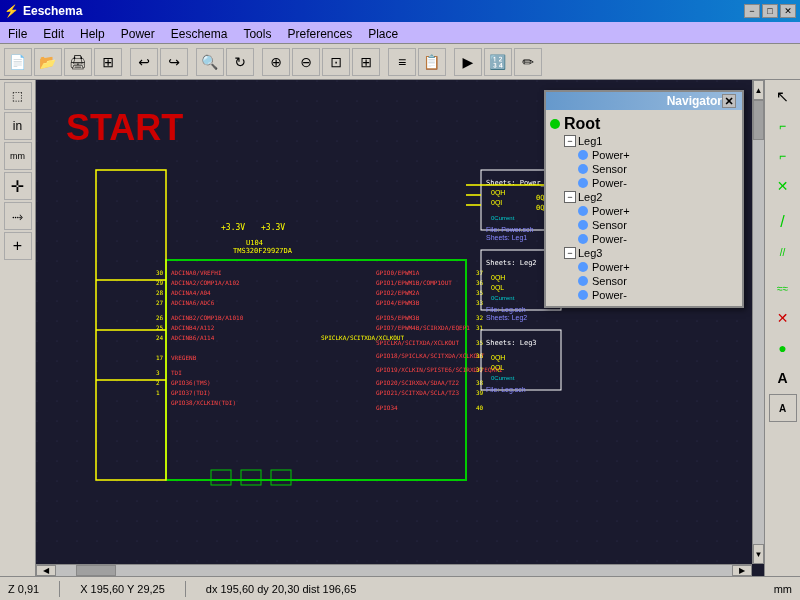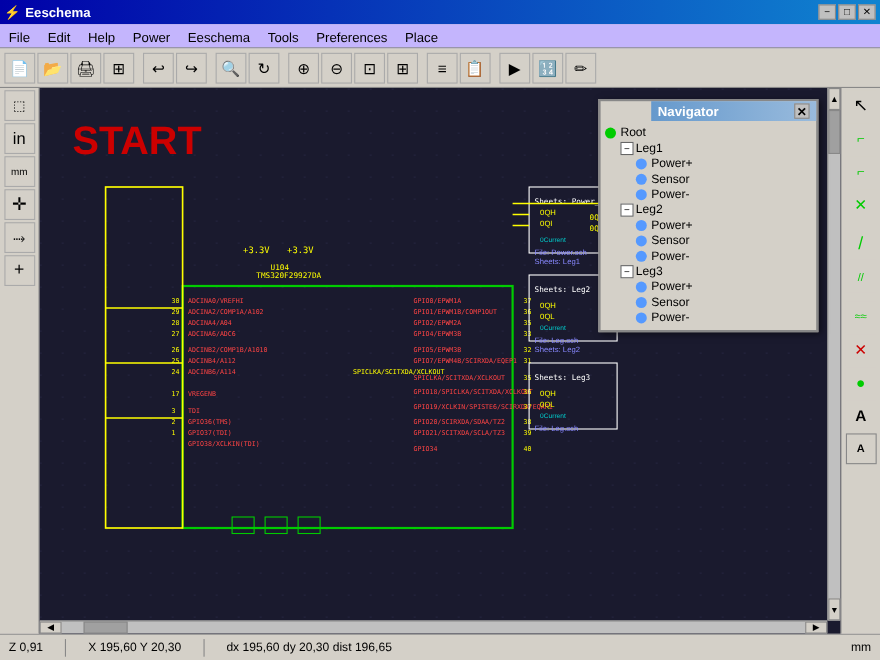--- a/index.html
+++ b/index.html
@@ -155,23 +155,22 @@
       box-shadow: 2px 2px 6px rgba(0,0,0,0.5);
       z-index: 10;
     }
     #navigator-title {
       background: linear-gradient(to right, #6699cc, #99bbdd);
       color: white;
       padding: 2px 6px;
       font-weight: bold;
       font-size: 12px;
       display: flex;
-      justify-content: space-between;
-      align-items: center;
-      margin-left: 46px;
+      justify-content: flex-end;
+      align-items: center;
     }
     #navigator-close {
       cursor: pointer;
       font-size: 11px;
       background: #c0c0c0;
       border: 1px solid #888;
       width: 14px; height: 14px;
       display: flex; align-items: center; justify-content: center;
       color: black;
     }
@@ -197,21 +196,21 @@
       width: 12px; height: 12px;
       border: 1px solid #666;
       background: white;
       display: inline-flex;
       align-items: center;
       justify-content: center;
       font-size: 9px;
       margin-right: 2px;
       cursor: pointer;
     }
-    .nav-root { font-weight: normal; font-size: 11px; }
+    .nav-root { font-weight: bold; font-size: 16px; }
   </style>
 </head>
 <body>
 
 <div id="titlebar">
   <div id="titlebar-left">
     <span>⚡</span>
     <span>Eeschema</span>
   </div>
   <div id="titlebar-controls">
@@ -254,21 +253,21 @@
     <div class="tb-separator"></div>
     <div class="tb-btn">▶</div>
     <div class="tb-btn">🔢</div>
     <div class="tb-btn">✏</div>
   </div>
 
 <div id="main">
 
   <div id="left-toolbar">
     <div class="lt-btn">⬚</div>
-    <div class="lt-btn" style="font-size:15px;">in</div>
+    <div class="lt-btn" style="font-size:12px;">in</div>
     <div class="lt-btn" style="font-size:9px;">mm</div>
     <div class="lt-btn" style="font-size:16px;">✛</div>
     <div class="lt-btn" style="font-size:14px;">⤑</div>
     <div class="lt-btn" style="font-size:16px;">+</div>
   </div>
 
   <div id="canvas-container">
     <svg width="100%" height="100%" style="position:absolute;top:0;left:0;">
 
       <defs>
@@ -478,21 +477,21 @@
     <div class="rt-btn" style="font-size:10px;border:1px solid #888;font-weight:bold;">A</div>
   </div>
 </div>
 
 <div id="statusbar">
   <div class="status-item">
     <span>Z 0,91</span>
   </div>
   <div style="width:1px;height:16px;background:#888;"></div>
   <div class="status-item">
-    <span>X 195,60  Y 20,30</span>
+    <span>X 195,60  Y 29,25</span>
   </div>
   <div style="width:1px;height:16px;background:#888;"></div>
   <div class="status-item">
     <span>dx 195,60  dy 20,30  dist 196,65</span>
   </div>
   <div style="margin-left:auto;">
     <span>mm</span>
   </div>
 </div>
 

